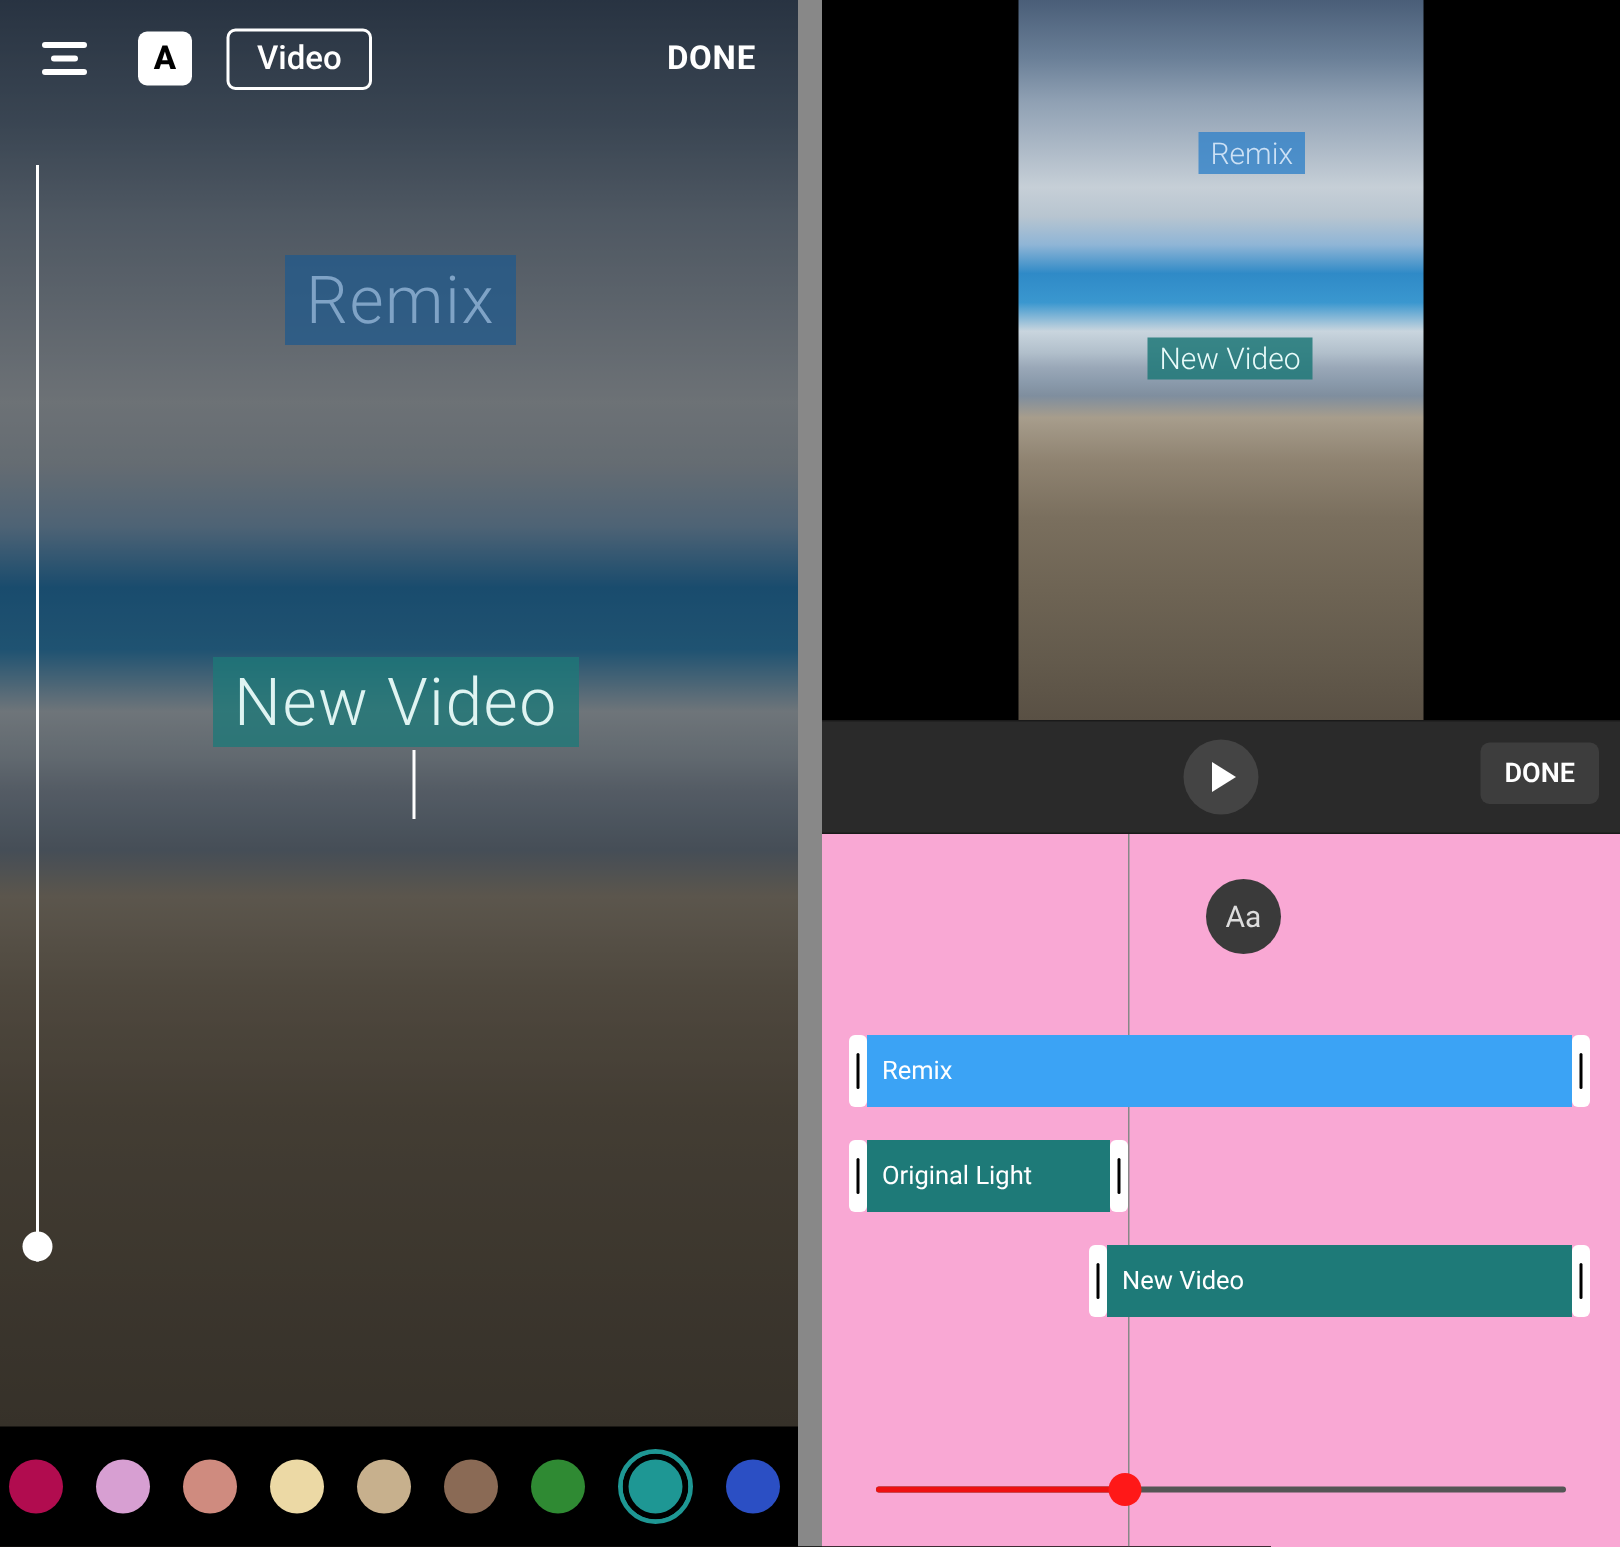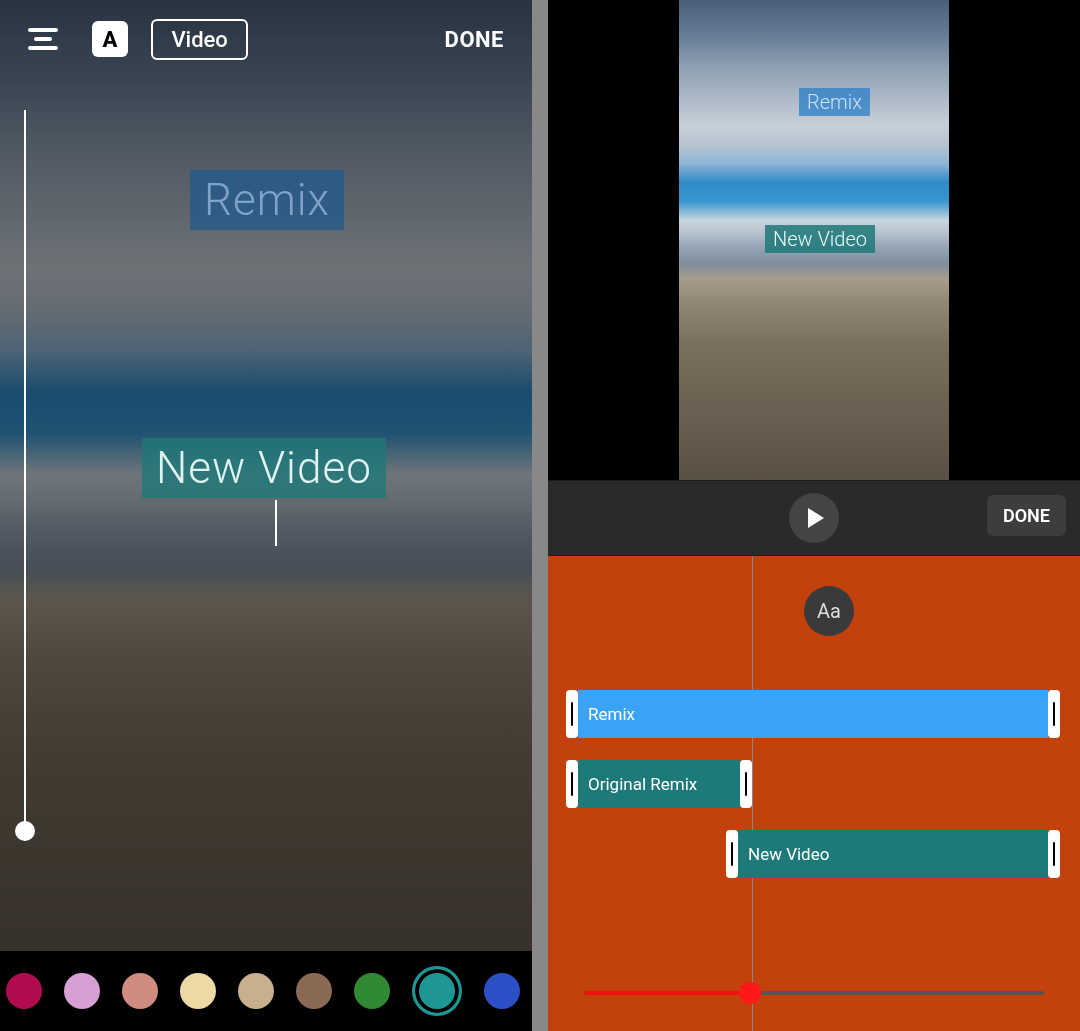--- a/index.html
+++ b/index.html
@@ -66,21 +66,21 @@
   .preview-wrap{height:480px;background:#000;display:flex;align-items:center;justify-content:center;position:relative;}
   .preview{width:270px;height:480px;position:relative;overflow:hidden;}
   .txt-remix-r{position:absolute;left:120px;top:88px;font-size:20px;color:#cde1f5;background:rgba(50,130,200,0.8);padding:2px 8px;font-weight:300;}
   .txt-newvideo-r{position:absolute;left:86px;top:225px;font-size:20px;color:#e8fbfa;background:rgba(30,120,120,0.85);padding:2px 8px;font-weight:300;}
 
   .play-row{height:74px;background:#2a2a2a;border-top:1px solid #1a1a1a;border-bottom:1px solid #1a1a1a;display:flex;align-items:center;justify-content:center;position:relative;}
   .play-btn{width:50px;height:50px;border-radius:50%;background:#444;display:flex;align-items:center;justify-content:center;cursor:pointer;}
   .play-triangle{width:0;height:0;border-left:16px solid #fff;border-top:10px solid transparent;border-bottom:10px solid transparent;margin-left:4px;}
   .done-btn-right{position:absolute;right:14px;top:14px;background:#3d3d3d;color:#fff;font-weight:600;font-size:18px;padding:10px 16px;border-radius:6px;cursor:pointer;}
 
-  .timeline{flex:1;background:#c2410c;position:relative;overflow:hidden;text-align:center;}
+  .timeline{flex:1;background:#f9a8d4;position:relative;overflow:hidden;text-align:center;}
   .playhead{position:absolute;top:0;bottom:0;left:204px;width:1px;background:#888;}
   .text-chip{position:absolute;left:256px;top:30px;width:50px;height:50px;border-radius:50%;background:#3a3a3a;color:#ddd;display:flex;align-items:center;justify-content:center;font-size:20px;cursor:pointer;}
   .clip{position:absolute;height:48px;border-radius:4px;display:flex;align-items:center;color:#fff;font-size:17px;}
   .clip .handle{width:12px;height:48px;background:#fff;border-radius:4px;display:flex;align-items:center;justify-content:center;cursor:ew-resize;}
   .clip .handle::after{content:"";width:2px;height:24px;background:#000;border-radius:1px;}
   .clip .body{flex:1;height:48px;display:flex;align-items:center;padding-left:10px;}
   .clip-remix{left:18px;top:134px;width:494px;}
   .clip-remix .body{background:#3ba3f5;}
   .clip-orig{left:18px;top:204px;width:186px;}
   .clip-orig .body{background:#1e7a78;}
@@ -153,21 +153,21 @@
       <div class="playhead"></div>
       <div class="text-chip">Aa</div>
 
       <div class="clip clip-remix">
         <div class="handle"></div>
         <div class="body">Remix</div>
         <div class="handle"></div>
       </div>
       <div class="clip clip-orig">
         <div class="handle"></div>
-        <div class="body">Original Remix</div>
+        <div class="body">Original Light</div>
         <div class="handle"></div>
       </div>
       <div class="clip clip-new">
         <div class="handle"></div>
         <div class="body">New Video</div>
         <div class="handle"></div>
       </div>
 
       <div class="scrub">
         <div class="scrub-fill"></div>

